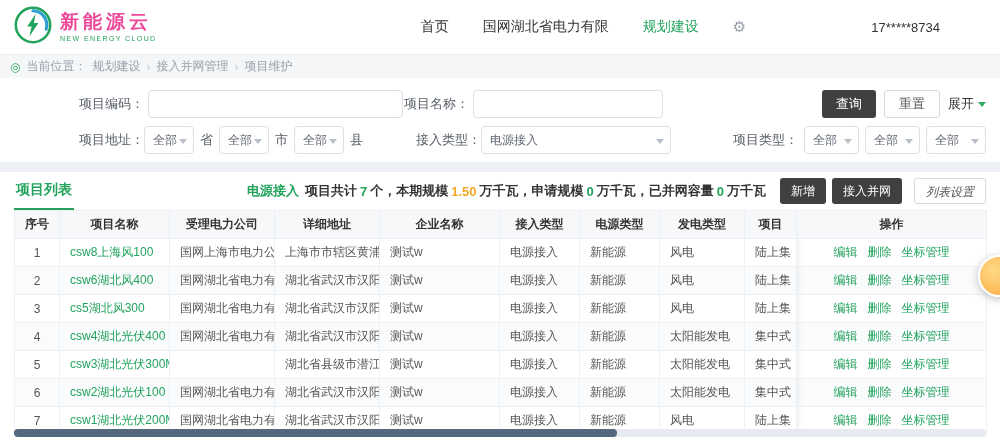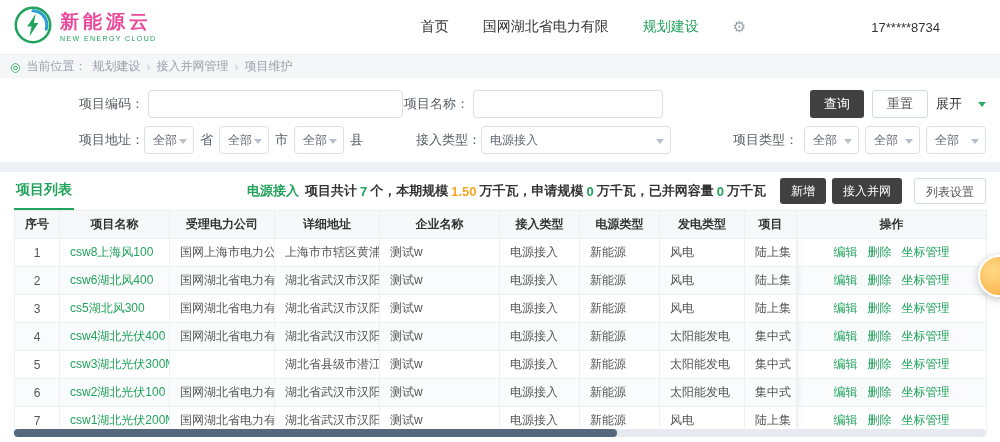--- a/index.html
+++ b/index.html
@@ -39,35 +39,35 @@
   .w55{width:55px;}
   .w60{width:60px;}
   .sel{position:relative;height:28px;border:1px solid #dcdfe6;border-radius:4px;background:#fff;display:flex;align-items:center;padding:0 16px 0 8px;font-size:12px;color:#5f6570;cursor:pointer;flex:none;margin-left:0;white-space:nowrap;overflow:hidden;}
   .sel::after{content:'';position:absolute;right:6px;top:12px;border:4px solid transparent;border-top:5px solid #b9bfc9;}
   .sel-suffix{font-size:13px;color:#5a6068;margin:0 6px;}
   .factions{margin-left:auto;display:flex;align-items:center;gap:8px;}
   .btn{border-radius:3px;font-size:13px;height:28px;padding:0 14px;cursor:pointer;border:none;font-family:inherit;white-space:nowrap;}
   .btn.green{background:#404040;color:#fff;}
   .btn.plain{background:#fff;border:1px solid #d5dae0;color:#555;}
   .btn.sm{height:26px;font-size:12px;padding:5px 11px;}
-  .expand{display:flex;align-items:center;gap:16px;font-size:13px;color:#333;cursor:pointer;}
+  .expand{display:flex;align-items:center;gap:4px;font-size:13px;color:#333;cursor:pointer;}
   .caret{display:inline-block;border:4px solid transparent;border-top:5px solid #31ad63;margin-top:5px;}
   .ptype-group{margin-left:auto;display:flex;align-items:center;gap:6px;}
 
   
   .table-card{background:#fff;position:relative;height:270px;}
   .list-header{display:flex;align-items:center;height:38px;padding:0 14px;}
   .tab{font-size:14px;font-weight:700;color:#21a35c;border-bottom:2px solid #21a35c;align-self:stretch;display:flex;align-items:center;padding:0 2px;cursor:pointer;}
   .stats{margin-left:auto;display:flex;align-items:center;gap:3px;font-size:13px;color:#333;font-weight:600;white-space:nowrap;margin-right:8px;}
   .st-green{color:#21a35c;margin-right:3px;}
   .st-num{font-weight:700;}
   .st-num.green{color:#21a35c;}
   .st-num.orange{color:#f5a623;}
   .list-header .btn{margin-left:6px;}
-  .list-header .btn.settings{margin-left:12px;}
+  .list-header .btn.settings{margin-left:12px;font-style:italic;}
 
   .grid{width:972px;margin:0 14px;border-collapse:collapse;table-layout:fixed;font-size:12px;}
   .grid th{height:28px;background:#f7f8fa;border:1px solid #ebeef2;font-weight:700;color:#333;text-align:center;padding:0 6px;overflow:hidden;white-space:nowrap;margin-top:21px;}
   .grid td{height:28px;border:1px solid #eef1f4;color:#555;padding:0 10px;overflow:hidden;white-space:nowrap;text-align:left;}
   .grid tbody tr:nth-child(even){background:#fafbfc;}
   .col-no{width:45px;}
   td.col-no{text-align:center;padding:0;}
   .col-name{width:110px;}
   td.col-name{color:#21a35c;cursor:pointer;}
   .col-company{width:105px;}

